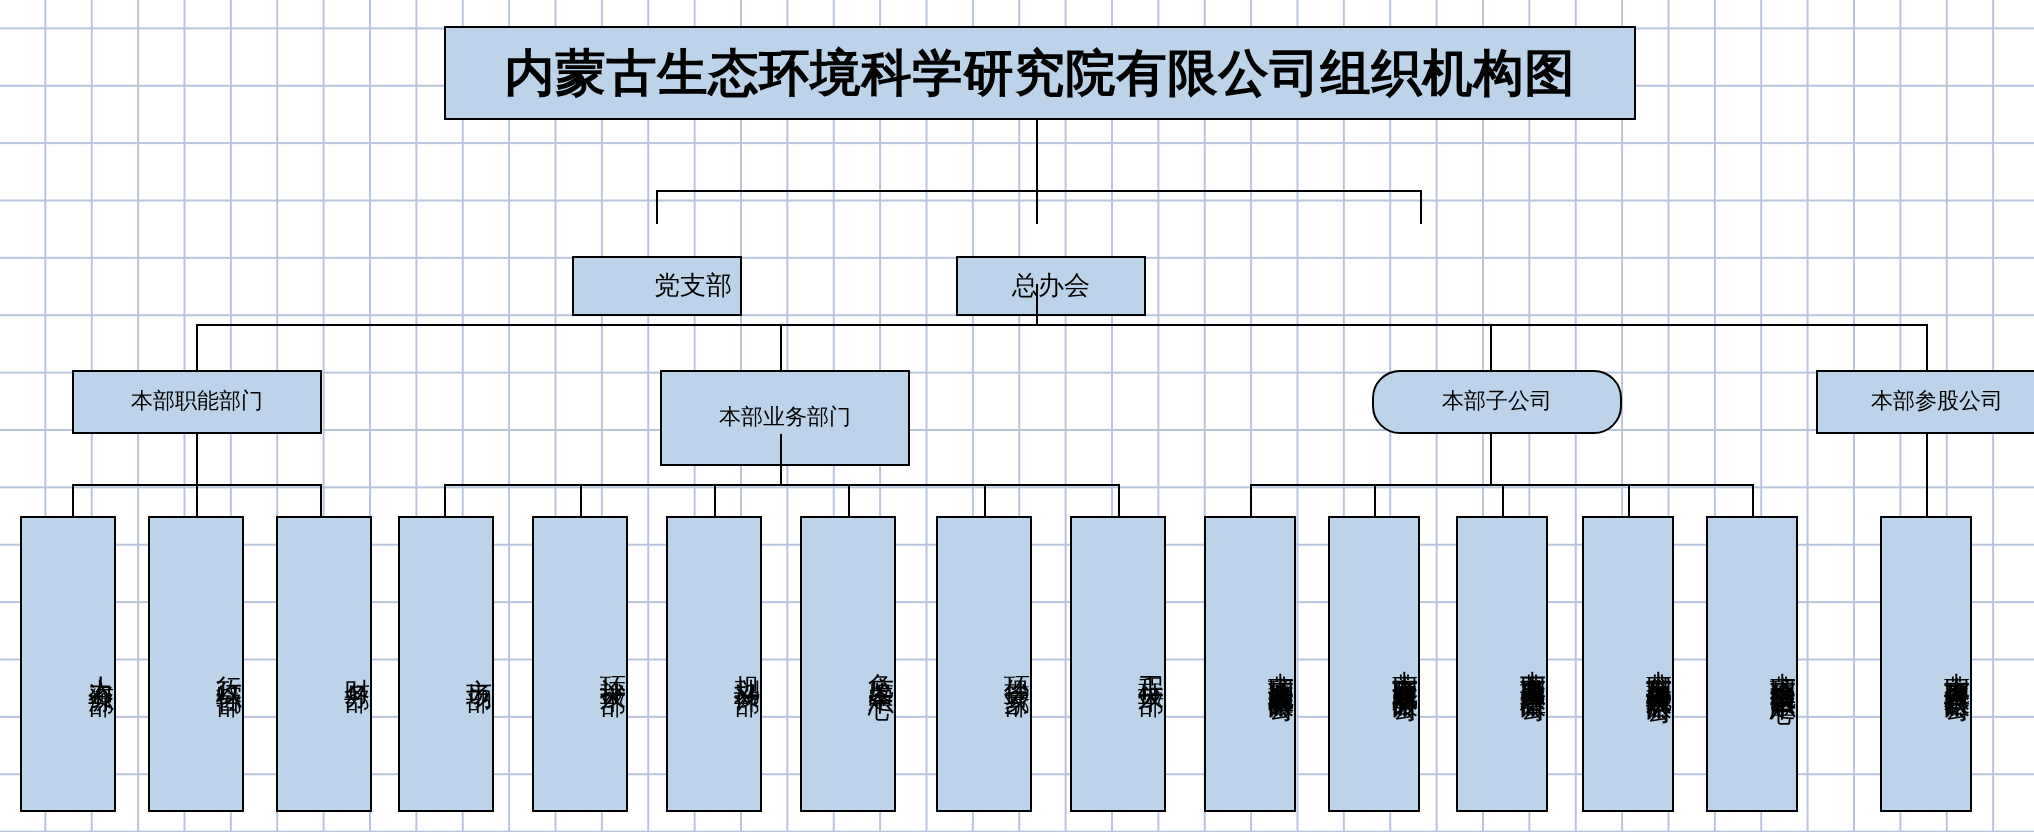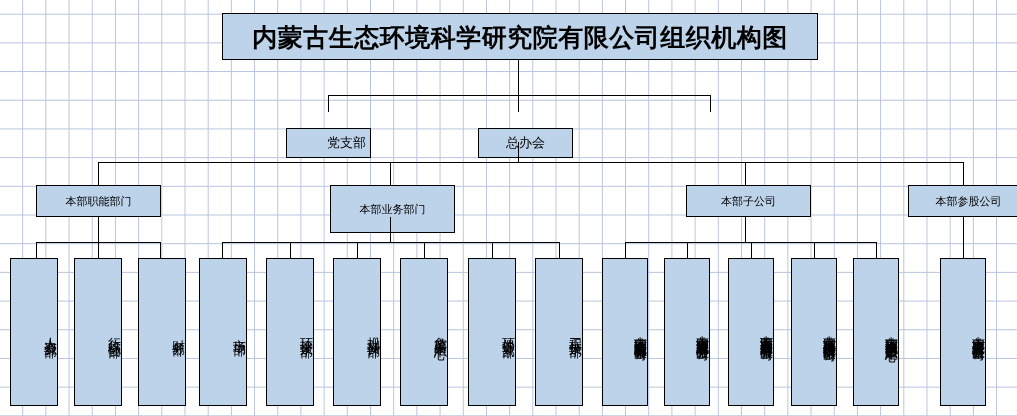--- a/index.html
+++ b/index.html
@@ -87,21 +87,21 @@
   <div class="conn v" style="left:390px; top:162px; height:23px;"></div>
   <div class="conn v" style="left:745px; top:162px; height:23px;"></div>
   <div class="conn v" style="left:963px; top:162px; height:23px;"></div>
 
   <div class="node l3-node" style="left:36px; top:185px; width:125px; height:32px;">
     <span>本部职能部门</span>
   </div>
   <div class="node l3-node" style="left:330px; top:185px; width:125px; height:48px;">
     <span>本部业务部门</span>
   </div>
-  <div class="node l3-node" style="left:686px; top:185px; width:125px; height:32px;">
+  <div class="node l3-node" style="left:686px; top:185px; width:125px; height:32px;border-radius:14px;">
     <span>本部子公司</span>
   </div>
   <div class="node l3-node" style="left:908px; top:185px; width:121px; height:32px;">
     <span>本部参股公司</span>
   </div>
 
   <div class="conn v" style="left:98px; top:217px; height:25px;"></div>
   <div class="conn h" style="left:36px; top:242px; width:124px;"></div>
   <div class="conn v" style="left:36px; top:242px; height:16px;"></div>
   <div class="conn v" style="left:98px; top:242px; height:16px;"></div>

